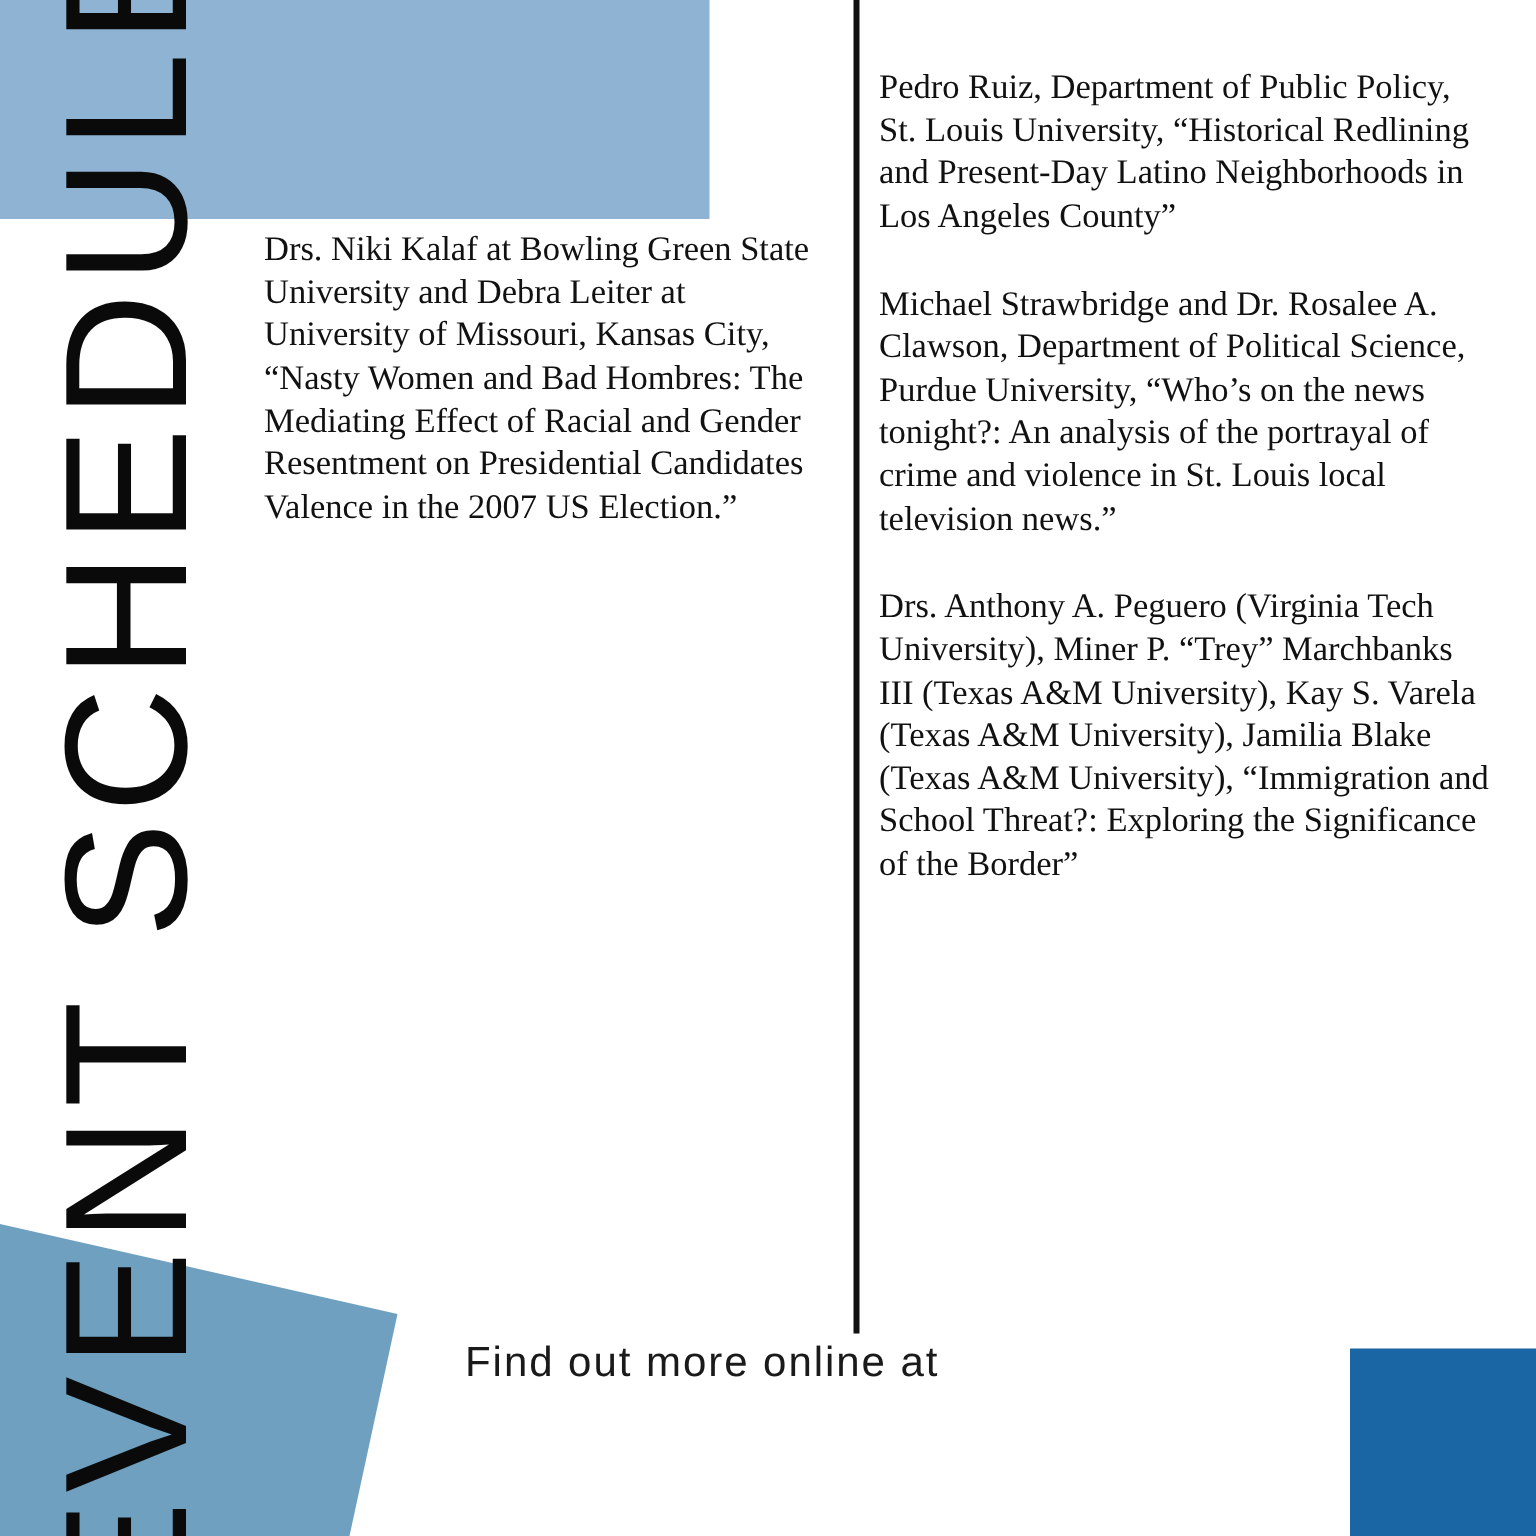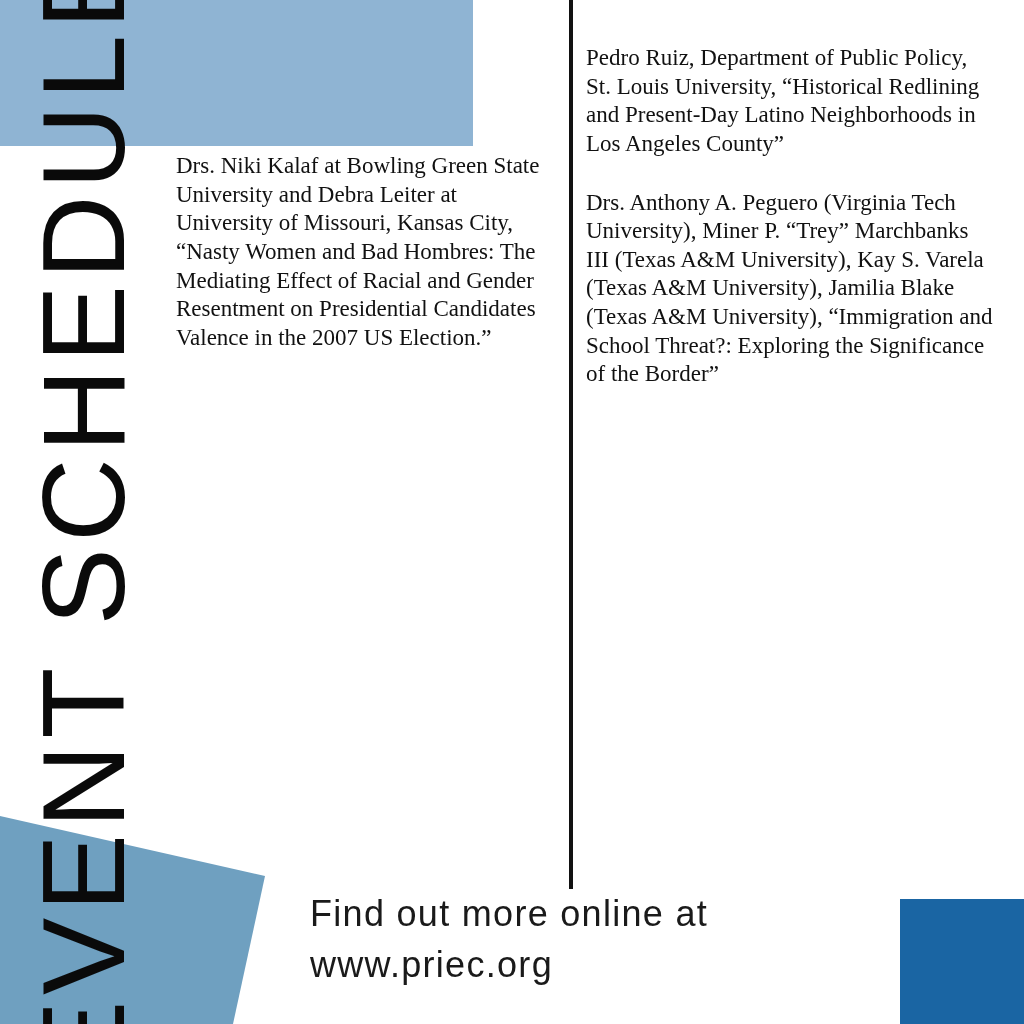--- a/index.html
+++ b/index.html
@@ -94,21 +94,21 @@
   .entry { margin: 0 0 30px 0; }
   .entry:last-child { margin-bottom: 0; }
 
   
   .footer {
     position: absolute;
     left: 310px;
     top: 888px;
     width: 560px;
     font-family: "Liberation Sans", "DejaVu Sans", sans-serif;
-    font-size: 36px;
+    font-size: 28px;
     line-height: 1.42;
     letter-spacing: 1.3px;
     color: #1a1a1a;
   }
   .footer-line { display: block; }
 </style>
 </head>
 <body>
 
 <div id="poster">
@@ -128,21 +128,21 @@
   <div class="vtitle-wrap">
     <div class="vtitle">EVENT SCHEDULE</div>
   </div>
 
   <div class="col col-left">
     <p class="entry">Drs. Niki Kalaf at Bowling Green State University and Debra Leiter at University of Missouri, Kansas City, “Nasty Women and Bad Hombres: The Mediating Effect of Racial and Gender Resentment on Presidential Candidates Valence in the 2007 US Election.”</p>
   </div>
 
   <div class="col col-right">
     <p class="entry">Pedro Ruiz, Department of Public Policy, St. Louis University, “Historical Redlining and Present-Day Latino Neighborhoods in Los Angeles County”</p>
+    <p class="entry">Michael Strawbridge and Dr. Rosalee A. Clawson, Department of Political Science, Purdue University, “Who’s on the news tonight?: An analysis of the portrayal of crime and violence in St. Louis local television news.”</p>
     <p class="entry">Drs. Anthony A. Peguero (Virginia Tech University), Miner P. “Trey” Marchbanks III (Texas A&amp;M University), Kay S. Varela (Texas A&amp;M University), Jamilia Blake (Texas A&amp;M University), “Immigration and School Threat?: Exploring the Significance of the Border”</p>
   </div>
 
   <div class="footer">
     <span class="footer-line">Find out more online at</span>
-    <span class="footer-line">www.priec.org</span>
   </div>
 
 </div>
 
 </body></html>

